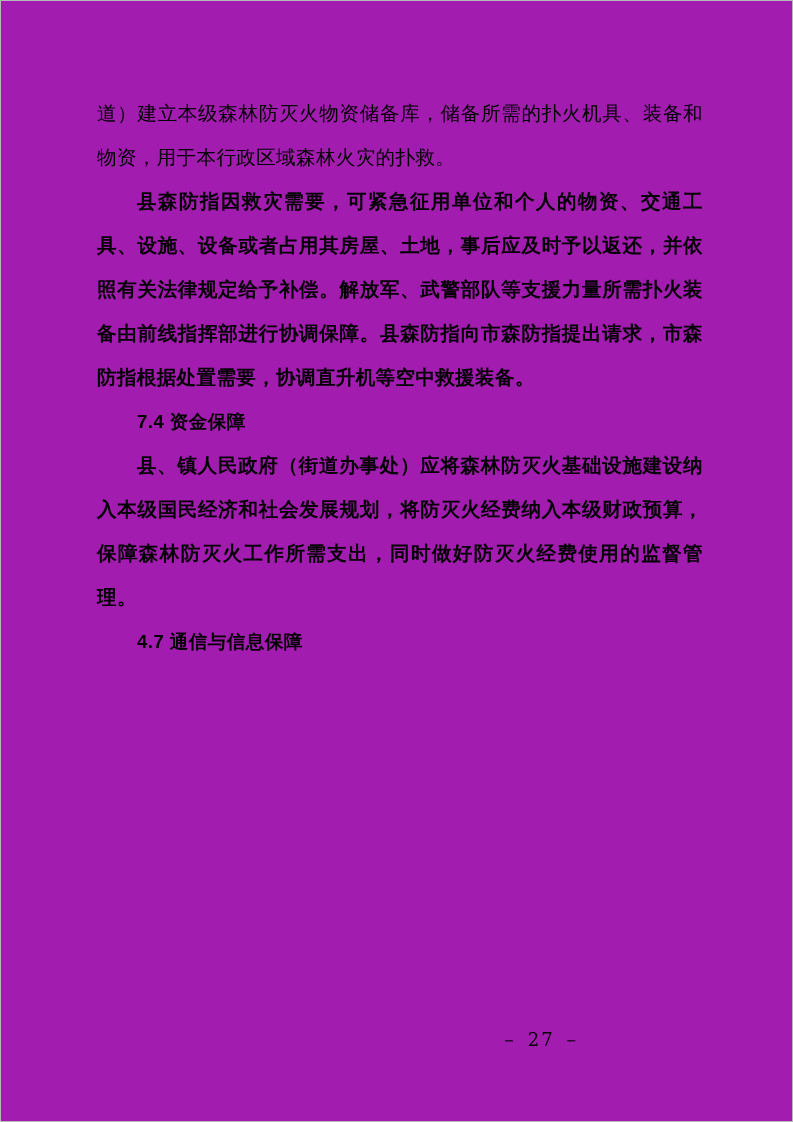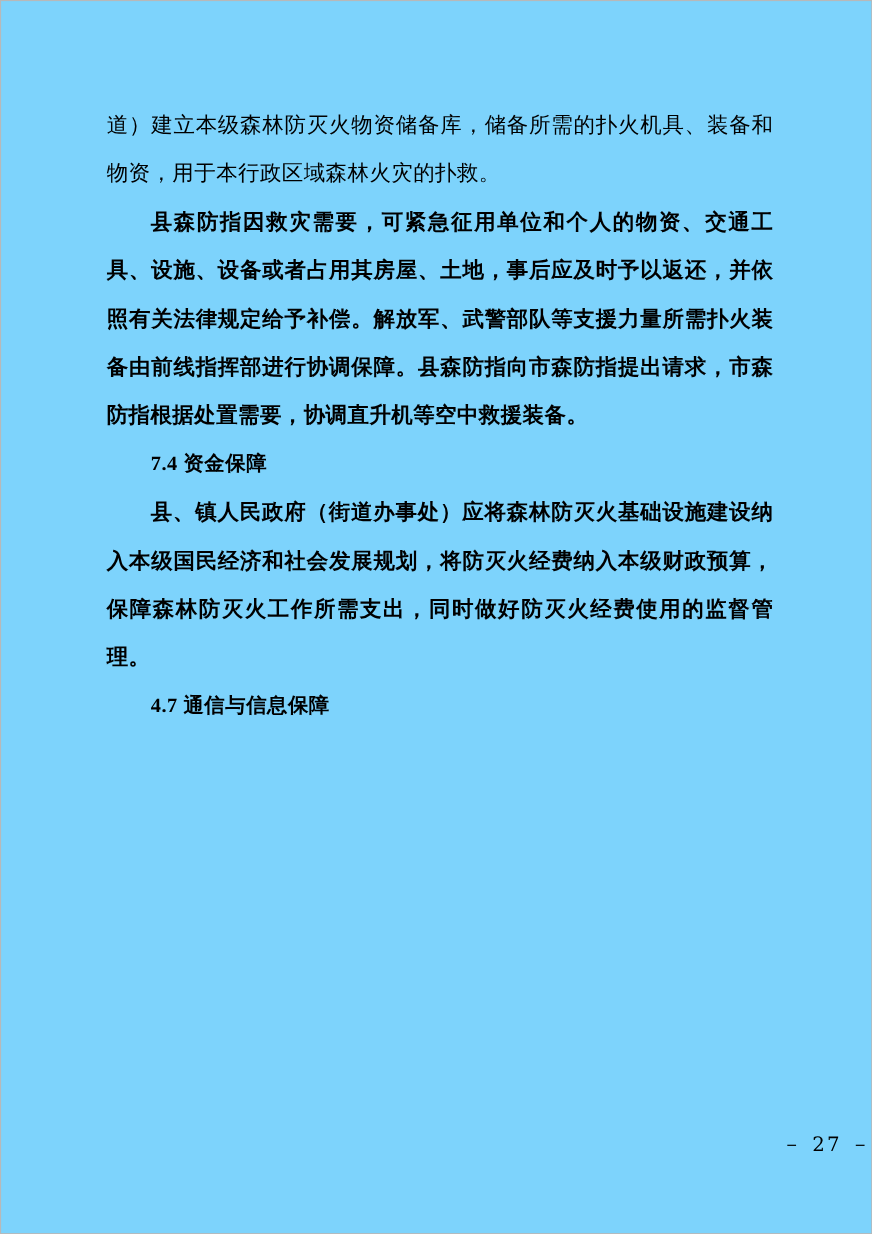--- a/index.html
+++ b/index.html
@@ -6,21 +6,21 @@
     margin: 0;
     padding: 0;
     background: #8c8c8c;
   }
   body {
     font-family: "DejaVu Sans", sans-serif;
   }
   .page {
     width: 793px;
     height: 1122px;
-    background: #7dd3fc;
+    background: #a21caf;
     position: relative;
     box-sizing: border-box;
     overflow: hidden;
     margin: 0 auto;
     padding-left: 36px;
   }
   
   .page-frame {
     position: absolute;
     left: 0;
@@ -48,34 +48,34 @@
     text-justify: inter-ideograph;
     letter-spacing: 0.4px;
     word-break: break-all;
   }
   p.body-text.indent {
     text-indent: 40px;
     font-weight: bold;
   }
   h3.heading {
     margin: 0;
-    font-family: Liberation Serif, serif;
+    font-family: Liberation Sans, sans-serif;
     font-size: 18.5px;
     font-weight: bold;
     line-height: 44px;
     color: #000000;
     text-indent: 40px;
     letter-spacing: 0.5px;
   }
   .footer {
     position: absolute;
     left: 0;
     top: 1028px;
     width: 793px;
-    text-align: right;
+    text-align: left;
     font-family: "DejaVu Serif", "Liberation Serif", serif;
     font-size: 18px;
     color: #000000;
     letter-spacing: 2px;
   }
   .footer .page-num-wrap {
     display: inline-block;
     margin-left: 500px;
   }
 </style>

